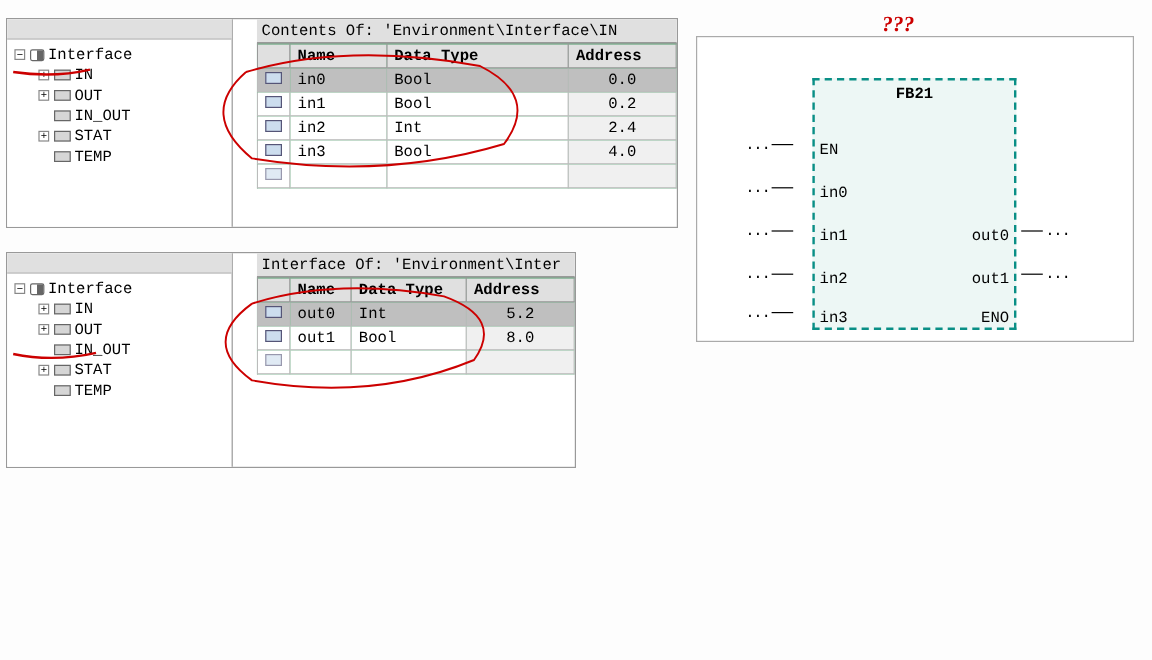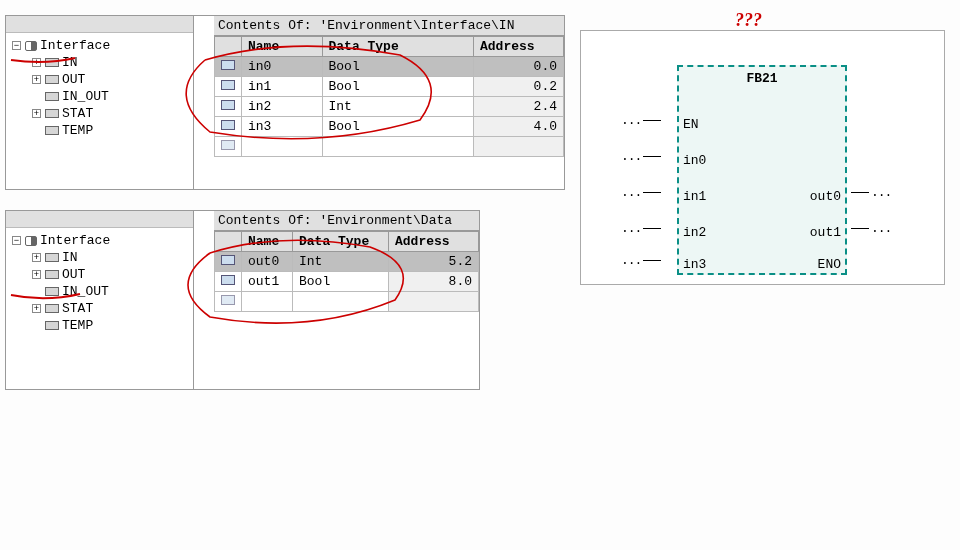--- a/index.html
+++ b/index.html
@@ -99,21 +99,21 @@
     text-align: left;
     font-weight: bold;
   }
   table.grid th.iconcol { width: 22px; }
   table.grid td {
     border: 1px solid #bbb;
     padding: 2px 6px;
     background: #fff;
   }
   table.grid tr.sel td { background: #bfbfbf; }
-  table.grid td.addr { background: #f0f0f0; text-align: right; width: 90px;}
+  table.grid td.addr { background: #f0f0f0; text-align: center; width: 90px;}
   table.grid td.ic { width: 22px; text-align: center; }
   .rowicon {
     display: inline-block;
     width: 14px; height: 10px;
     border: 1px solid #557; background: #cde;
   }
   .emptyrow td { height: 16px; }
   .emptyrow .rowicon { opacity: .6; }
   .annot-mark { position: absolute; color: #c00; font-style: italic; font-family: serif; font-weight: bold; font-size: 18px;}
   svg.annot { position: absolute; pointer-events: none; }
@@ -268,21 +268,21 @@
         <span class="tree-label">STAT</span>
       </div>
       <div class="tree-row indent1">
         <span class="dotv"></span>
         <span class="ticon pin"></span>
         <span class="tree-label">TEMP</span>
       </div>
     </div>
   </div>
   <div class="content-pane">
-    <div class="content-title">Contents Of: 'Environment\Data</div>
+    <div class="content-title">Interface Of: 'Environment\Inter</div>
     <table class="grid">
       <tbody>
           <tr>
         <th class="iconcol"></th>
         <th>Name</th>
         <th>Data Type</th>
         <th>Address</th>
       </tr>
       <tr class="sel">
         <td class="ic"><span class="rowicon"></span></td>

